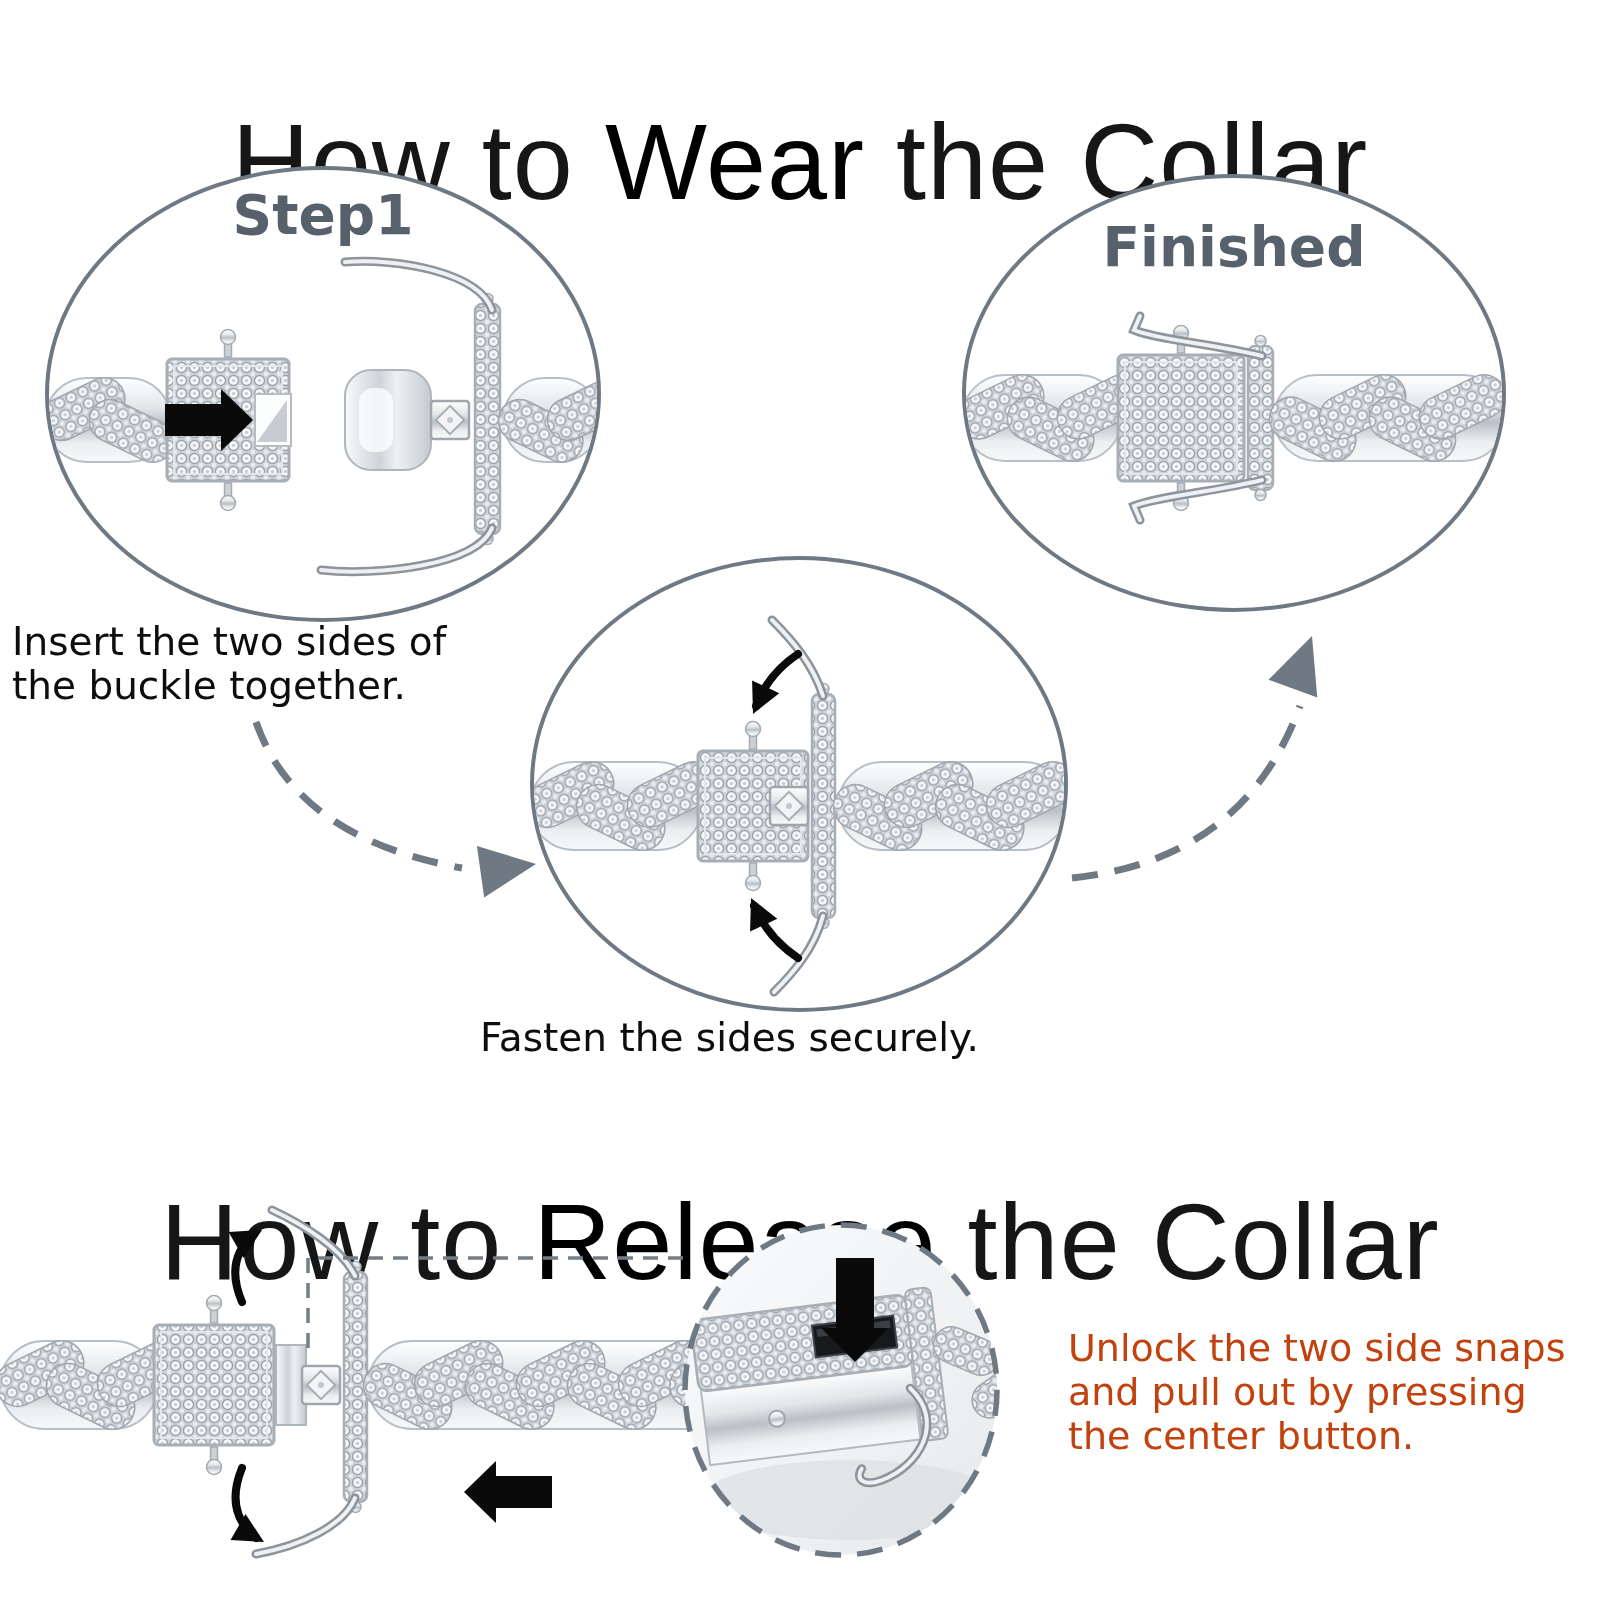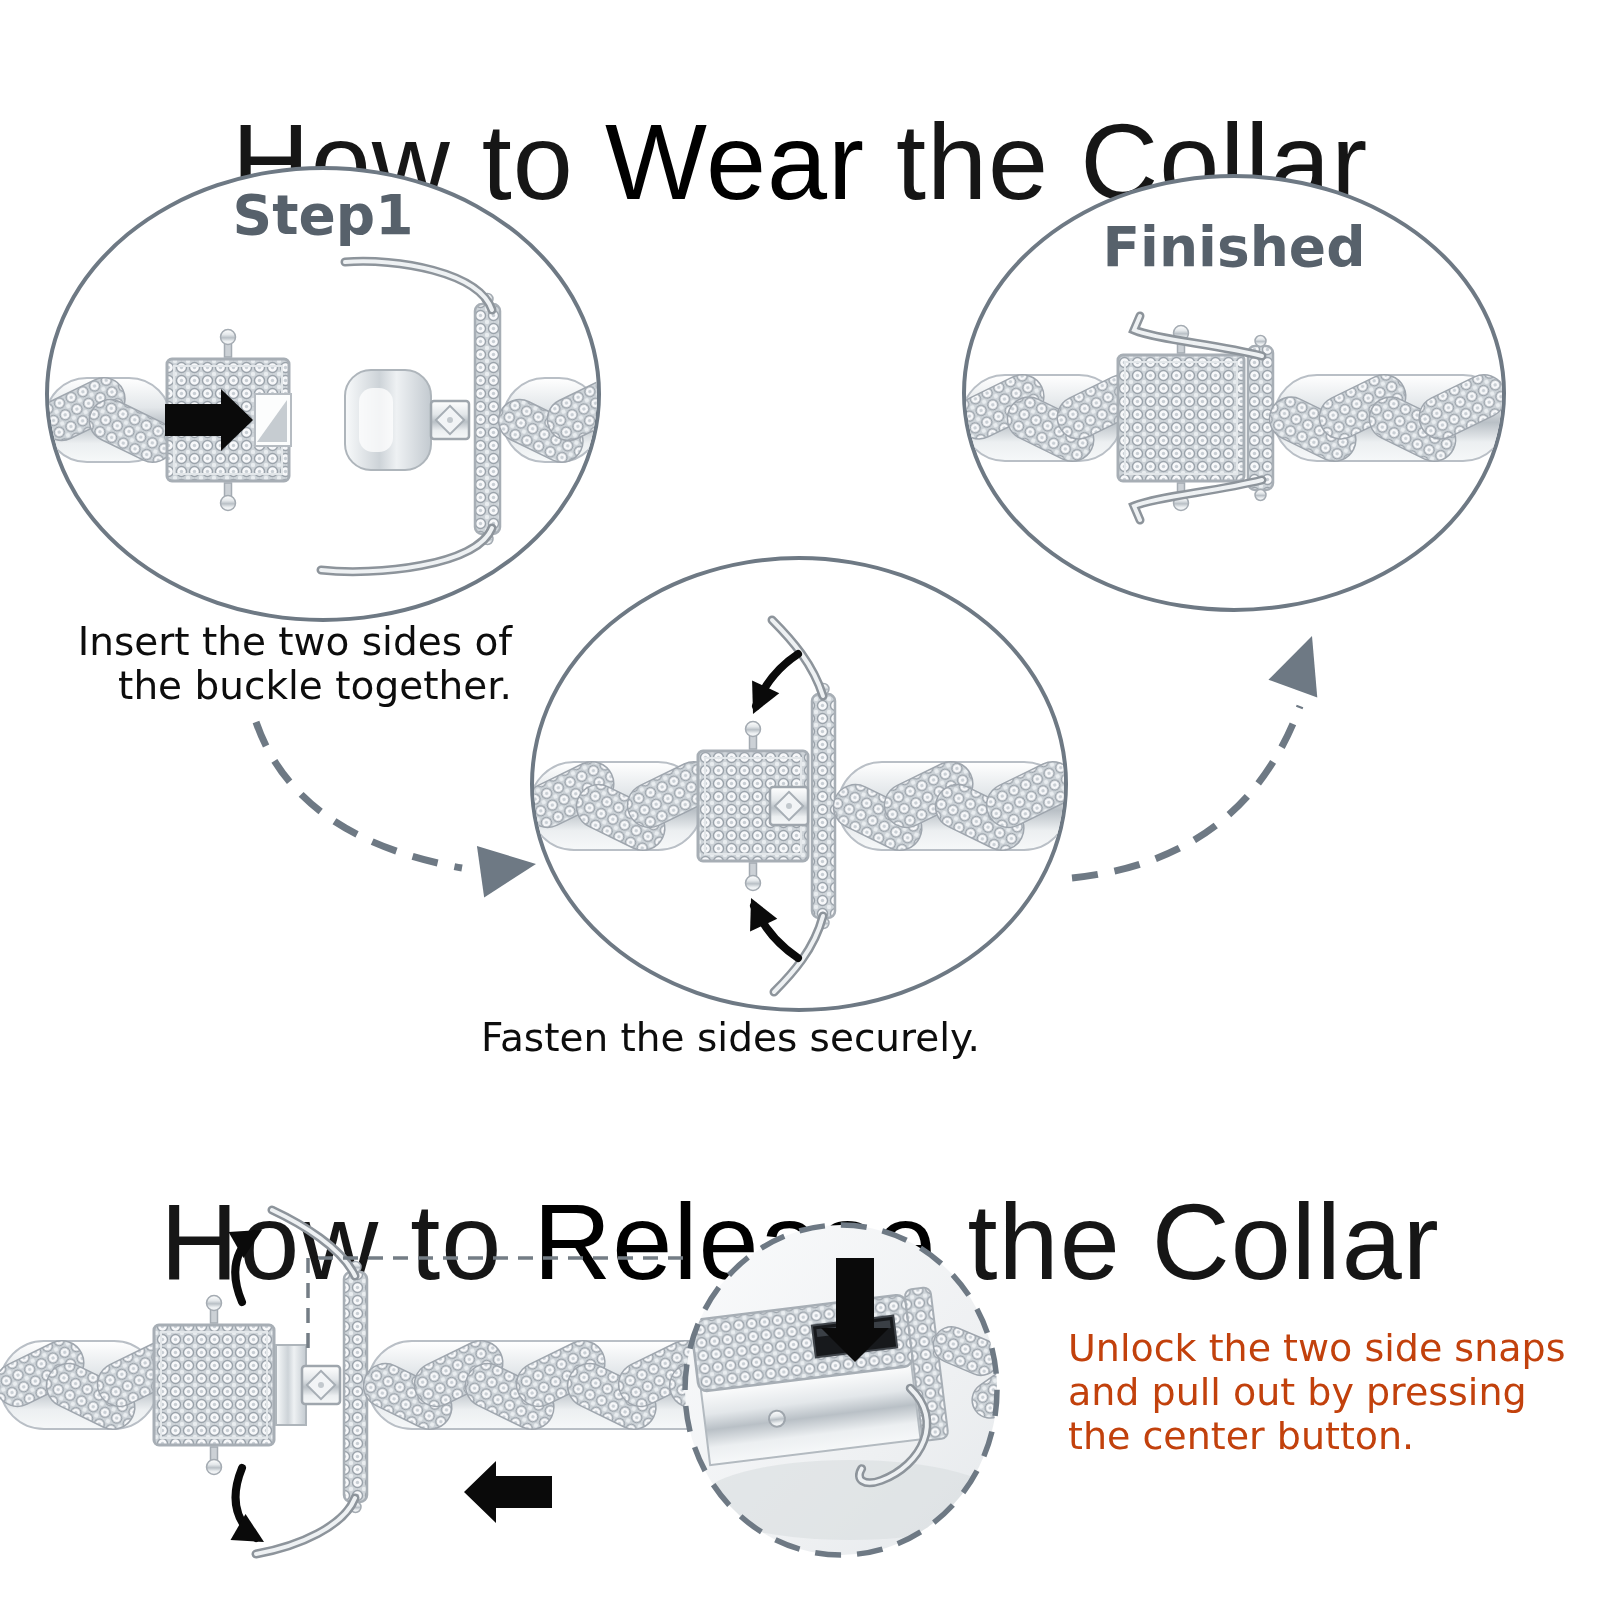--- a/index.html
+++ b/index.html
@@ -20,21 +20,21 @@
   .oval-step2{left:530px;top:556px;width:538px;height:456px;}
   .oval-finished{left:962px;top:174px;width:544px;height:438px;}
   .step-label{position:absolute;left:0;width:100%;text-align:center;
               font-family:"DejaVu Sans","Liberation Sans",sans-serif;font-weight:bold;
               color:#57616b;font-size:55px;line-height:1;}
   .lbl-step1{top:18px;}
   .lbl-step2{top:22px;}
   .lbl-finished{top:42px;}
   .scene{position:absolute;left:-4px;top:-4px;}
   
-  .caption{position:absolute;text-align:right;color:#0d0d0d;font-size:39px;line-height:1.14;
+  .caption{position:absolute;text-align:left;color:#0d0d0d;font-size:39px;line-height:1.14;
            font-family:"DejaVu Sans","Liberation Sans",sans-serif;}
   .cap-step1{left:12px;top:620px;width:500px;}
   .cap-step2{left:468px;top:1016px;width:500px;margin-left:12px;}
   .instruction{position:absolute;left:1068px;top:1326px;width:500px;text-align:left;
                color:#c2410c;font-size:38px;line-height:1.16;
                font-family:"DejaVu Sans","Liberation Sans",sans-serif;}
   .nopass{pointer-events:none;}
 </style>
 </head>
 <body>

